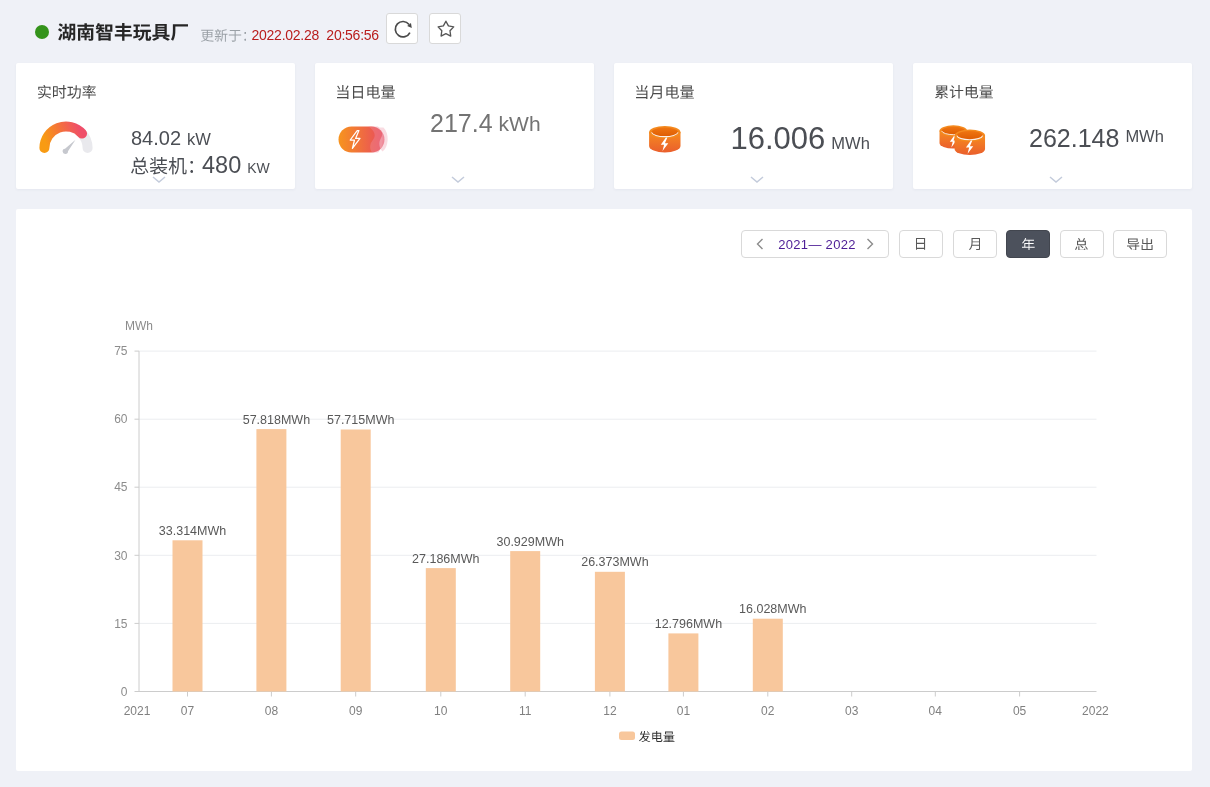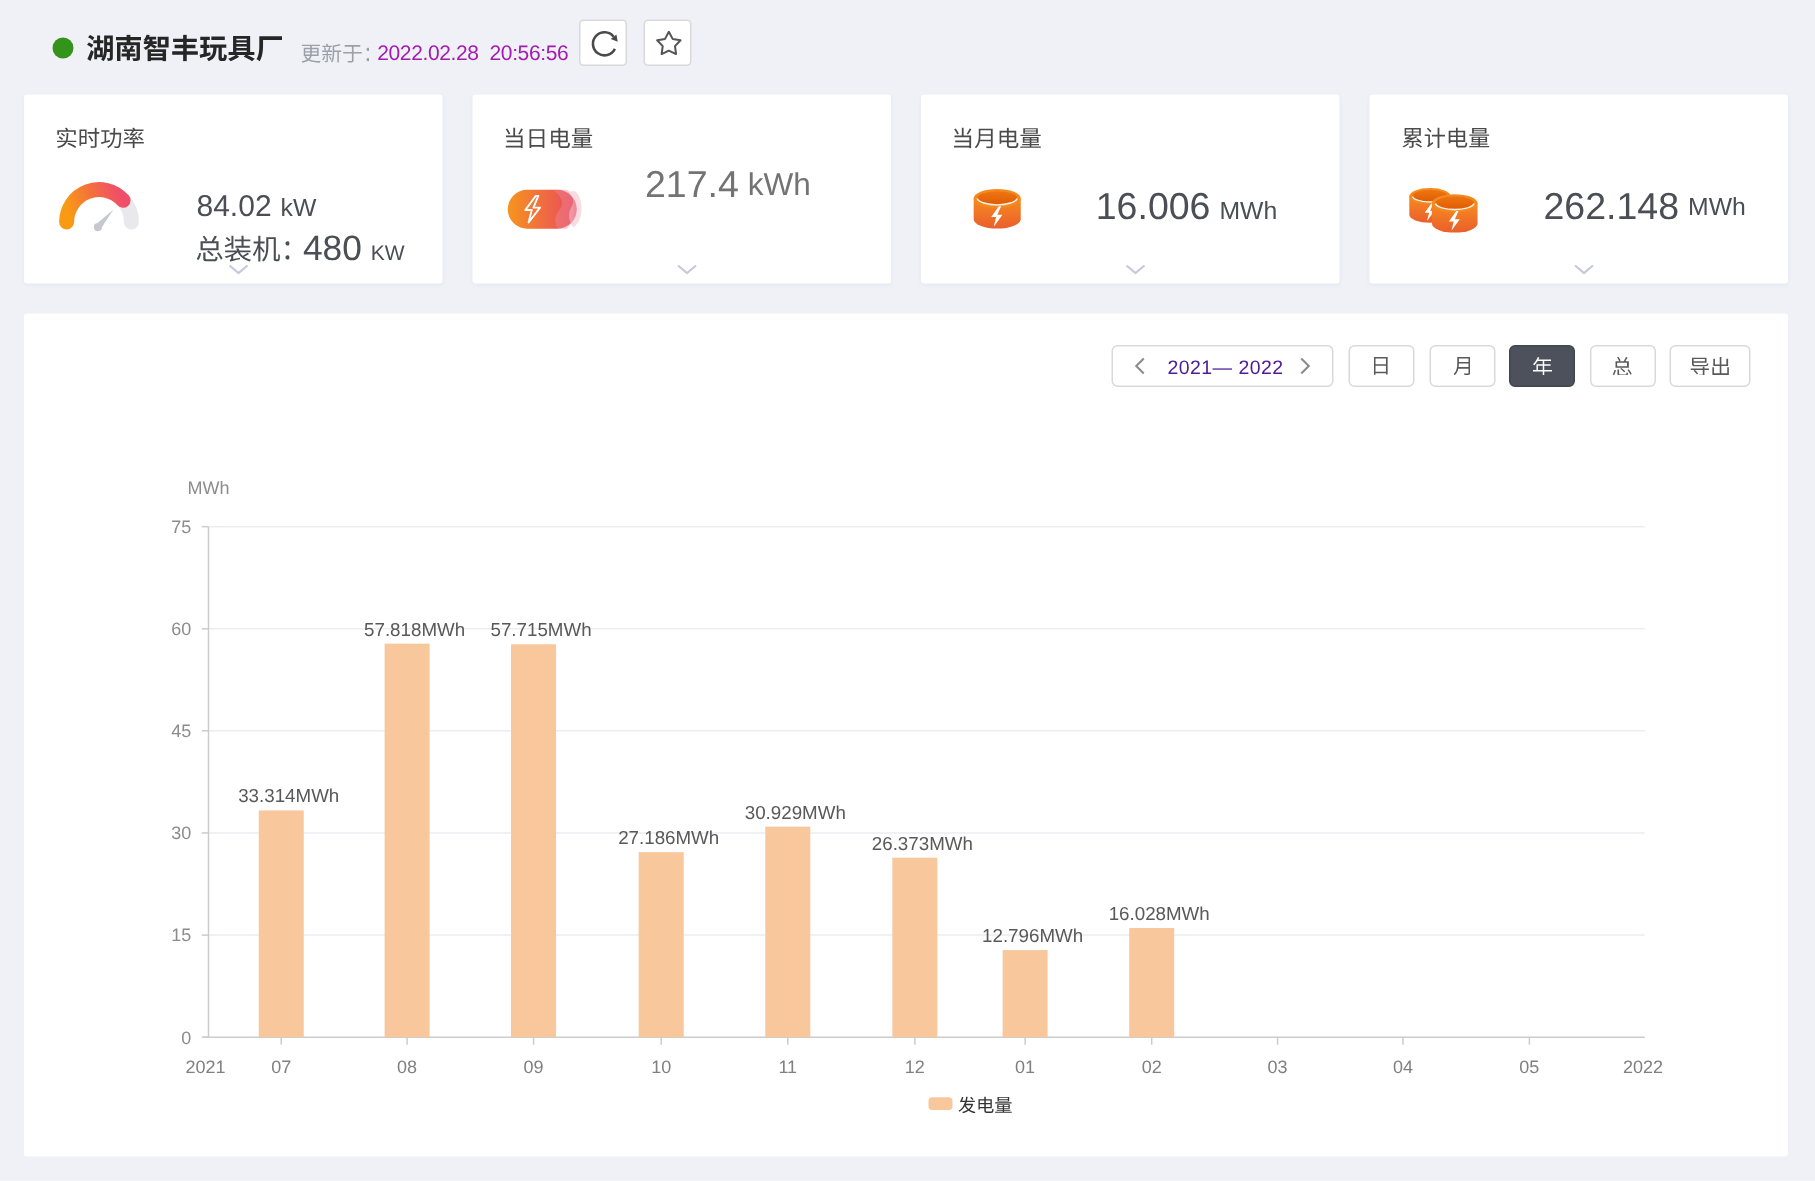--- a/index.html
+++ b/index.html
@@ -6,21 +6,21 @@
 .card{position:absolute;top:63px;width:279px;height:126px;background:#fff;border-radius:2px;box-shadow:0 1px 3px rgba(30,50,90,.05)}
 .btn{position:absolute;top:230px;height:28px;background:#fff;border:1px solid #d9d9d9;border-radius:4px}
 </style></head><body>
 <div class="abs" style="left:35px;top:25px;width:14px;height:14px;border-radius:50%;background:#34931b"></div>
 <svg style="position:absolute;left:57.5px;top:23.3px" width="130.2" height="17.9" viewBox="0.6 -16.1 130.2 17.9">
     <path d="M1.3 -14.2C2.3 -13.7 3.6 -12.9 4.2 -12.3L5.5 -14C4.9 -14.6 3.6 -15.3 2.5 -15.8ZM0.6 -9.2C1.6 -8.7 2.9 -7.9 3.5 -7.3L4.8 -9.1C4.1 -9.7 2.8 -10.4 1.8 -10.8ZM0.8 0.3 2.9 1.5C3.7 -0.4 4.5 -2.5 5.1 -4.6L3.3 -5.7C2.5 -3.5 1.5 -1.1 0.8 0.3ZM12 -15.4V-7.8C12 -5.8 11.9 -3.4 11.1 -1.4V-7.4H9.3V-10.3H11.5V-12.3H9.3V-15.4H7.3V-12.3H4.8V-10.3H7.3V-7.4H5.4V0.4H7.3V-0.9H10.9C10.6 -0.3 10.3 0.2 9.9 0.6C10.4 0.8 11.2 1.4 11.6 1.8C13 0.1 13.6 -2.2 13.8 -4.4H15.8V-0.7C15.8 -0.4 15.7 -0.4 15.4 -0.3C15.2 -0.3 14.5 -0.3 13.8 -0.4C14.1 0.1 14.4 1 14.5 1.5C15.7 1.5 16.5 1.5 17 1.1C17.6 0.8 17.8 0.2 17.8 -0.7V-15.4ZM14 -13.4H15.8V-10.9H14ZM14 -8.9H15.8V-6.4H14L14 -7.8ZM7.3 -5.5H9.2V-2.8H7.3Z M27 -15.9V-14.4H19.9V-12.3H27V-10.9H20.6V1.6H22.9V-8.9H26.5L24.7 -8.3C25.1 -7.7 25.5 -6.9 25.7 -6.3H24V-4.6H27.1V-3.4H23.6V-1.5H27.1V1.1H29.2V-1.5H32.9V-3.4H29.2V-4.6H32.5V-6.3H30.8C31.2 -6.9 31.6 -7.6 32 -8.3L30.1 -8.8C29.8 -8.1 29.3 -7.1 28.9 -6.4L29 -6.3H26.2L27.6 -6.8C27.4 -7.4 27 -8.2 26.6 -8.9H33.6V-0.6C33.6 -0.3 33.5 -0.2 33.1 -0.2C32.8 -0.2 31.7 -0.2 30.8 -0.3C31 0.2 31.4 1.1 31.5 1.6C33 1.6 34.1 1.6 34.9 1.3C35.7 1 35.9 0.5 35.9 -0.6V-10.9H29.5V-12.3H36.6V-14.4H29.5V-15.9Z M49.9 -12.6H52.7V-9.4H49.9ZM47.7 -14.6V-7.4H55V-14.6ZM43.2 -1.8H51V-0.8H43.2ZM43.2 -3.5V-4.5H51V-3.5ZM41 -6.3V1.7H43.2V1.1H51V1.7H53.3V-6.3ZM42.1 -12.8V-12L42.1 -11.6H40.3C40.6 -12 40.9 -12.4 41.1 -12.8ZM40.4 -16.1C40 -14.7 39.3 -13.3 38.3 -12.4C38.7 -12.3 39.3 -11.9 39.7 -11.6H38.5V-9.8H41.6C41.1 -8.9 40.2 -8 38.2 -7.2C38.7 -6.9 39.4 -6.2 39.7 -5.7C41.4 -6.5 42.5 -7.5 43.1 -8.4C44 -7.8 45 -7.1 45.6 -6.6L47.2 -8C46.7 -8.4 44.8 -9.4 44 -9.8H47.1V-11.6H44.2L44.2 -12V-12.8H46.7V-14.6H42C42.1 -15 42.3 -15.3 42.4 -15.7Z M64.7 -16V-13.3H58V-11.1H64.7V-9.2H59V-7H64.7V-4.9H57.4V-2.6H64.7V1.7H67.1V-2.6H74.5V-4.9H67.1V-7H72.9V-9.2H67.1V-11.1H73.8V-13.3H67.1V-16Z M83.5 -14.7V-12.5H92.5V-14.7ZM75.7 -2.6 76.1 -0.5C78.1 -1 80.6 -1.6 83 -2.3L82.8 -4.2L80.5 -3.7V-7.1H82.3V-9.2H80.5V-12.5H82.5V-14.6H76.1V-12.5H78.3V-9.2H76.2V-7.1H78.3V-3.2C77.3 -3 76.4 -2.8 75.7 -2.6ZM82.7 -9.4V-7.2H84.8C84.7 -3.5 84.3 -1.3 80.5 -0C80.9 0.4 81.5 1.2 81.8 1.7C86.1 0.1 86.8 -2.7 87 -7.2H88.3V-1.2C88.3 0.9 88.7 1.6 90.4 1.6C90.7 1.6 91.4 1.6 91.7 1.6C93.2 1.6 93.7 0.8 93.9 -2.2C93.3 -2.3 92.4 -2.7 91.9 -3.1C91.9 -0.9 91.8 -0.5 91.5 -0.5C91.4 -0.5 90.9 -0.5 90.8 -0.5C90.6 -0.5 90.5 -0.6 90.5 -1.2V-7.2H93.5V-9.4Z M98 -15.1V-4.4H95V-2.4H99.7C98.5 -1.5 96.4 -0.5 94.7 0.1C95.2 0.5 96 1.2 96.4 1.7C98.3 1 100.6 -0.2 102.1 -1.2L100.5 -2.4H106.2L105.1 -1.2C107.2 -0.3 109.4 0.9 110.6 1.7L112.5 0.1C111.3 -0.6 109.4 -1.6 107.5 -2.4H112.2V-4.4H109.4V-15.1ZM100.2 -4.4V-5.5H107.1V-4.4ZM100.2 -10.7H107.1V-9.7H100.2ZM100.2 -12.3V-13.3H107.1V-12.3ZM100.2 -8.1H107.1V-7.1H100.2Z M115.5 -14.9V-9.1C115.5 -6.3 115.4 -2.3 113.6 0.4C114.2 0.6 115.2 1.3 115.7 1.7C117.7 -1.2 118 -5.9 118 -9.1V-12.5H130.8V-14.9Z" fill="#262626"></path>
   </svg>
 <svg style="position:absolute;left:200.5px;top:29.0px" width="45.5" height="12.8" viewBox="0.7 -11.7 45.5 12.8">
     <path d="M3.5 -3.3 2.6 -2.9C3.1 -2.1 3.7 -1.5 4.3 -1C3.5 -0.5 2.3 -0.1 0.7 0.2C0.9 0.4 1.2 0.9 1.3 1.1C3.1 0.7 4.4 0.2 5.3 -0.4C7.2 0.6 9.8 0.9 13 1.1C13.1 0.7 13.3 0.3 13.4 0C10.3 -0 7.9 -0.2 6.1 -1.1C6.9 -1.8 7.2 -2.6 7.4 -3.4H12.1V-8.8H7.6V-10H13V-10.9H0.9V-10H6.5V-8.8H2.2V-3.4H6.3C6.1 -2.8 5.8 -2.1 5.2 -1.6C4.5 -2 4 -2.6 3.5 -3.3ZM3.2 -5.7H6.5V-5.1C6.5 -4.9 6.5 -4.6 6.5 -4.3H3.2ZM7.5 -4.3C7.5 -4.6 7.6 -4.8 7.6 -5.1V-5.7H11.1V-4.3ZM3.2 -7.9H6.5V-6.5H3.2ZM7.6 -7.9H11.1V-6.5H7.6Z M18.9 -3C19.3 -2.3 19.8 -1.3 20 -0.7L20.7 -1.2C20.5 -1.7 20 -2.6 19.6 -3.3ZM15.7 -3.3C15.5 -2.4 15 -1.6 14.4 -0.9C14.7 -0.8 15 -0.6 15.2 -0.4C15.7 -1.1 16.3 -2.1 16.6 -3.1ZM21.5 -10.3V-5.6C21.5 -3.7 21.4 -1.3 20.3 0.3C20.5 0.5 20.9 0.8 21.1 1C22.3 -0.8 22.5 -3.6 22.5 -5.6V-6H24.6V1H25.6V-6H27.2V-7H22.5V-9.6C24 -9.9 25.6 -10.2 26.7 -10.6L25.9 -11.4C24.9 -11 23.1 -10.6 21.5 -10.3ZM16.8 -11.5C17.1 -11.1 17.3 -10.6 17.5 -10.2H14.7V-9.3H20.9V-10.2H18.5C18.4 -10.7 18.1 -11.3 17.8 -11.7ZM19.1 -9.3C18.9 -8.6 18.6 -7.7 18.4 -7H14.5V-6.1H17.4V-4.7H14.6V-3.8H17.4V-0.2C17.4 -0.1 17.3 -0.1 17.2 -0.1C17 -0.1 16.6 -0.1 16.1 -0.1C16.3 0.2 16.4 0.6 16.4 0.8C17.1 0.8 17.6 0.8 17.9 0.7C18.2 0.5 18.3 0.2 18.3 -0.2V-3.8H20.9V-4.7H18.3V-6.1H21.1V-7H19.3C19.6 -7.6 19.8 -8.4 20.1 -9ZM15.6 -9C15.9 -8.4 16.1 -7.6 16.2 -7L17.1 -7.3C17 -7.8 16.8 -8.6 16.5 -9.2Z M29.5 -10.7V-9.6H34.3V-6.1H28.5V-5.1H34.3V-0.4C34.3 -0.1 34.2 -0 33.9 -0C33.6 -0 32.5 -0 31.3 -0.1C31.5 0.2 31.7 0.7 31.8 1C33.2 1 34.1 1 34.6 0.8C35.2 0.7 35.4 0.3 35.4 -0.4V-5.1H40.9V-6.1H35.4V-9.6H39.9V-10.7Z M45.1 -6.7C45.7 -6.7 46.2 -7.1 46.2 -7.8C46.2 -8.4 45.7 -8.8 45.1 -8.8C44.5 -8.8 44 -8.4 44 -7.8C44 -7.1 44.5 -6.7 45.1 -6.7ZM45.1 0.1C45.7 0.1 46.2 -0.4 46.2 -1C46.2 -1.6 45.7 -2 45.1 -2C44.5 -2 44 -1.6 44 -1C44 -0.4 44.5 0.1 45.1 0.1Z" fill="#9aa0a6"></path>
   </svg>
-<div class="abs" style="left:251.5px;top:26.8px;font-size:14px;letter-spacing:-.25px;color:#a21caf">2022.02.28&nbsp;&nbsp;20:56:56</div>
+<div class="abs" style="left:251.5px;top:26.8px;font-size:14px;letter-spacing:-.25px;color:#b91c1c">2022.02.28&nbsp;&nbsp;20:56:56</div>
 <div class="abs" style="left:386px;top:13px;width:32px;height:31px;background:#fff;border:1px solid #d9d9d9;border-radius:3px">
 <svg width="30" height="29" viewBox="0 0 30 29">
       <path d="M22.07 10.46 A7.7 7.7 0 1 0 22.92 18.58" fill="none" stroke="#4a4a4a" stroke-width="1.7"></path>
       <path d="M24.8 13.9 L23.96 8.98 L20.18 11.94 Z" fill="#4a4a4a"></path>
     </svg></div>
 <div class="abs" style="left:428.5px;top:13px;width:32px;height:31px;background:#fff;border:1px solid #d9d9d9;border-radius:3px">
 <svg width="30" height="29" viewBox="0 0 30 29">
       <path d="M15.9 7.2 L18.43 11.92 L23.7 12.87 L19.99 16.73 L20.72 22.03 L15.9 19.7 L11.08 22.03 L11.81 16.73 L8.1 12.87 L13.37 11.92 Z" fill="none" stroke="#555" stroke-width="1.35" stroke-linejoin="round"></path>
     </svg></div>
 <div class="card" style="left:16px"></div>
@@ -53,24 +53,24 @@
   </svg>
 <div class="abs" style="left:131px;top:127.4px;height:23px;display:flex;align-items:baseline;color:#4b4e54">
     <span style="font-size:20px;line-height:23px">84.02</span>
     <span style="font-size:16.5px;margin-left:6px">kW</span>
   </div>
 <div class="abs" style="left:430px;top:112px;height:23px;display:flex;align-items:flex-start;color:#737373">
     <span style="font-size:25px;line-height:23px">217.4</span>
     <span style="font-size:21px;margin-left:6px">kWh</span>
   </div>
 <div class="abs" style="left:730.5px;top:127.4px;height:23px;display:flex;align-items:baseline;color:#4b4e54">
-    <span style="font-size:25px;line-height:23px">16.006</span>
+    <span style="font-size:31px;line-height:23px">16.006</span>
     <span style="font-size:16.5px;margin-left:6px">MWh</span>
   </div>
-<div class="abs" style="left:1029px;top:127.4px;height:23px;display:flex;align-items:center;color:#4b4e54">
+<div class="abs" style="left:1029px;top:127.4px;height:23px;display:flex;align-items:flex-start;color:#4b4e54">
     <span style="font-size:25px;line-height:23px">262.148</span>
     <span style="font-size:16.5px;margin-left:6px">MWh</span>
   </div>
 <svg style="position:absolute;left:131.2px;top:157.0px" width="62.2" height="17.5" viewBox="0.8 -15.9 62.2 17.5">
     <path d="M14.4 -4.1C15.5 -2.7 16.6 -1 17 0.2L18.2 -0.5C17.7 -1.7 16.6 -3.4 15.5 -4.7ZM7.8 -5.1C9.1 -4.2 10.5 -2.9 11.2 -2L12.3 -2.9C11.5 -3.8 10.1 -5.1 8.8 -5.9ZM5.3 -4.6V-0.6C5.3 0.9 5.9 1.3 8.2 1.3C8.6 1.3 11.9 1.3 12.4 1.3C14.2 1.3 14.6 0.8 14.9 -1.4C14.4 -1.5 13.8 -1.7 13.5 -1.9C13.4 -0.2 13.3 0 12.3 0C11.6 0 8.8 0 8.2 0C7 0 6.8 -0.1 6.8 -0.7V-4.6ZM2.6 -4.3C2.3 -2.8 1.6 -1.1 0.8 -0.2L2.1 0.5C3 -0.7 3.6 -2.5 3.9 -4ZM5 -10.7H14V-7.4H5ZM3.5 -12.1V-6H15.5V-12.1H12.4C13.1 -13.1 13.8 -14.2 14.4 -15.3L13 -15.9C12.5 -14.8 11.6 -13.2 10.9 -12.1H7L8.1 -12.7C7.8 -13.5 6.9 -14.9 6.1 -15.8L4.9 -15.3C5.7 -14.3 6.5 -13 6.8 -12.1Z M20.2 -14.1C21.1 -13.5 22.1 -12.6 22.5 -12L23.5 -12.9C23 -13.5 21.9 -14.3 21.1 -14.9ZM27.3 -7.1C27.5 -6.7 27.7 -6.3 27.9 -5.9H19.9V-4.7H26.5C24.8 -3.4 22.1 -2.4 19.6 -1.9C19.9 -1.7 20.3 -1.2 20.5 -0.9C21.6 -1.1 22.8 -1.5 23.9 -2V-0.7C23.9 0 23.2 0.3 22.9 0.5C23.1 0.7 23.3 1.3 23.4 1.6C23.8 1.4 24.4 1.2 29.8 0C29.8 -0.3 29.8 -0.8 29.9 -1.1L25.3 -0.2V-2.6C26.4 -3.2 27.5 -3.9 28.3 -4.7C29.8 -1.6 32.6 0.5 36.3 1.4C36.5 1 36.9 0.5 37.2 0.2C35.4 -0.1 33.8 -0.8 32.5 -1.7C33.6 -2.2 34.9 -2.9 35.9 -3.6L34.8 -4.4C34 -3.7 32.7 -2.9 31.6 -2.4C30.8 -3 30.2 -3.8 29.7 -4.7H36.9V-5.9H29.5C29.3 -6.4 28.9 -7 28.6 -7.5ZM30.8 -15.9V-13.3H26.3V-12H30.8V-9H26.8V-7.8H36.3V-9H32.2V-12H36.7V-13.3H32.2V-15.9ZM19.6 -9.2 20.1 -8 24.1 -9.8V-7H25.4V-15.9H24.1V-11.1C22.4 -10.4 20.8 -9.6 19.6 -9.2Z M47.3 -14.8V-8.8C47.3 -5.8 47.1 -2 44.5 0.6C44.8 0.8 45.4 1.3 45.6 1.5C48.3 -1.3 48.7 -5.6 48.7 -8.8V-13.5H52.3V-1.3C52.3 0.3 52.4 0.7 52.7 1C53 1.2 53.4 1.3 53.8 1.3C54 1.3 54.5 1.3 54.8 1.3C55.2 1.3 55.5 1.3 55.8 1.1C56 0.9 56.2 0.5 56.3 0C56.4 -0.5 56.4 -1.9 56.4 -3C56.1 -3.1 55.6 -3.3 55.4 -3.6C55.3 -2.3 55.3 -1.3 55.3 -0.9C55.2 -0.4 55.2 -0.2 55.1 -0.1C55 -0 54.8 0 54.7 0C54.5 0 54.3 0 54.1 0C54 0 53.9 -0 53.8 -0.1C53.7 -0.2 53.7 -0.5 53.7 -1.2V-14.8ZM42 -15.9V-11.9H38.9V-10.5H41.8C41.2 -7.9 39.8 -4.9 38.4 -3.3C38.7 -3 39 -2.4 39.2 -2C40.2 -3.3 41.2 -5.5 42 -7.7V1.5H43.4V-7.2C44.1 -6.3 45 -5.1 45.4 -4.4L46.3 -5.6C45.9 -6.1 44.1 -8.1 43.4 -8.8V-10.5H46.2V-11.9H43.4V-15.9Z M61.6 -9.2C62.3 -9.2 63 -9.8 63 -10.6C63 -11.5 62.3 -12 61.6 -12C60.8 -12 60.1 -11.5 60.1 -10.6C60.1 -9.8 60.8 -9.2 61.6 -9.2ZM61.6 0.1C62.3 0.1 63 -0.5 63 -1.3C63 -2.2 62.3 -2.8 61.6 -2.8C60.8 -2.8 60.1 -2.2 60.1 -1.3C60.1 -0.5 60.8 0.1 61.6 0.1Z" fill="#4b4e54"></path>
   </svg>
 <div class="abs" style="left:202px;top:155.3px;height:21px;display:flex;align-items:flex-end;color:#4b4e54">
     <span style="font-size:23.5px;line-height:21px">480</span>
     <span style="font-size:14px;margin-left:6px">KW</span>
   </div>

